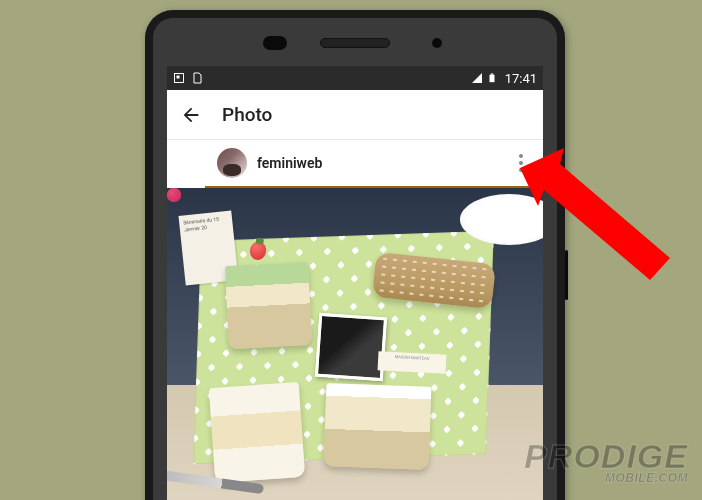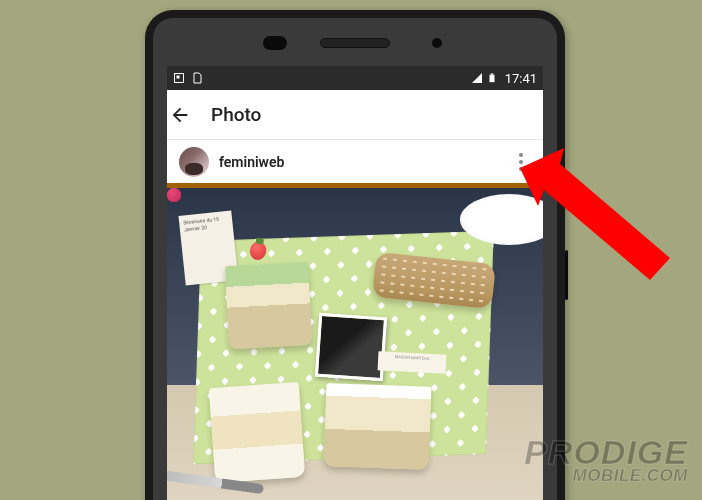--- a/index.html
+++ b/index.html
@@ -80,40 +80,41 @@
   }
   .status-left { display: flex; gap: 6px; align-items: center; }
   .status-right { display: flex; gap: 4px; align-items: center; }
   .status-icon { width: 12px; height: 12px; fill: #fff; }
   .clock { font-size: 13px; margin-left: 4px; }
   .app-bar {
     background: #fff;
     height: 50px;
     display: flex;
     align-items: center;
-    padding: 0 2px;
+    padding: 0 13px;
     border-bottom: 1px solid #e6e6e6;
   }
   .back-arrow {
     width: 22px; height: 22px;
     margin-right: 20px;
     cursor: pointer;
   }
   .app-title {
     font-size: 19px;
     font-weight: 500;
     color: #222;
   }
   .post-header {
     background: #fff;
     height: 48px;
     display: flex;
     align-items: center;
     padding: 0 12px;
-    border-bottom: 5px solid #a16207;
+    border-bottom: 2px solid #a16207;
+    margin-left: 38px;
   }
   .avatar {
     width: 30px; height: 30px;
     border-radius: 50%;
     background: linear-gradient(135deg, #6b4a4a 0%, #8a6b6b 40%, #c0a8a8 70%, #e8dcdc 100%);
     margin-right: 10px;
     position: relative;
     overflow: hidden;
   }
   .avatar::after {
@@ -303,21 +304,21 @@
     bottom: 16px;
     color: rgba(0,0,0,0.28);
     font-family: Impact, 'Arial Black', sans-serif;
     text-align: right;
     line-height: 0.95;
     font-style: italic;
     letter-spacing: 1px;
     -webkit-text-stroke: 1px rgba(255,255,255,0.2);
   }
   .watermark .line1 { font-size: 34px; font-weight: 900; }
-  .watermark .line2 { font-size: 17px; font-weight: 700; letter-spacing: 0.5px; }
+  .watermark .line2 { font-size: 12px; font-weight: 700; letter-spacing: 0.5px; }
   .pwr-btn {
     position: absolute;
     right: -3px; top: 240px;
     width: 3px; height: 50px;
     background: #0a0a0a;
     border-radius: 2px;
   }
 </style>
 </head>
 <body>

